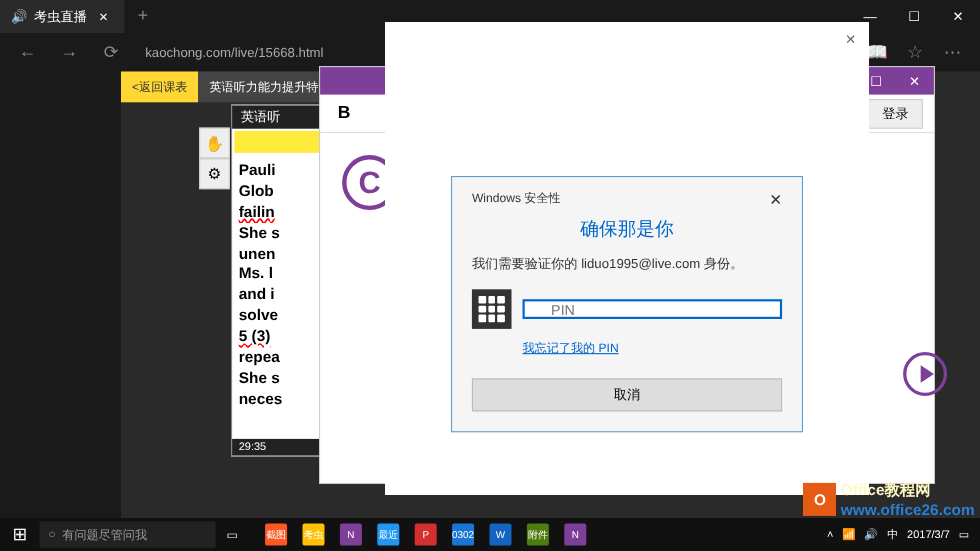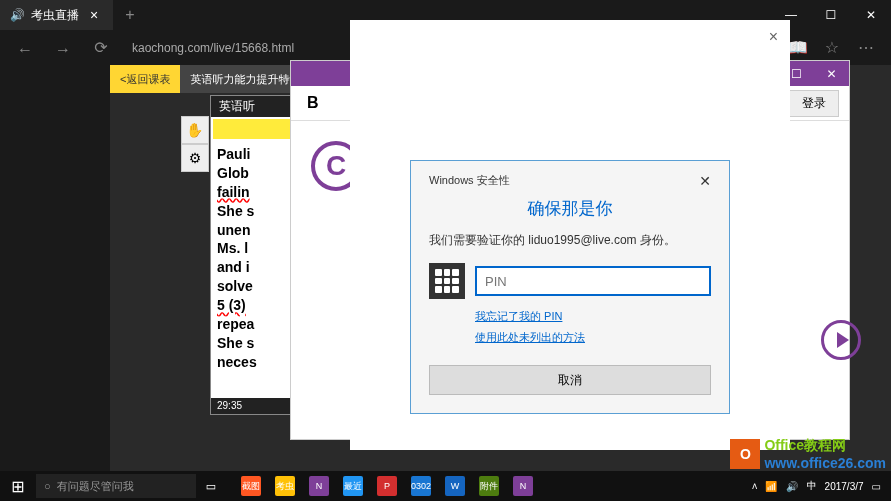--- a/index.html
+++ b/index.html
@@ -53,36 +53,36 @@
     .edge-close { position: absolute; top: 8px; right: 12px; font-size: 16px; color: #666; }
     
     .security-dialog { position: absolute; top: 160px; left: 410px; width: 320px; background: #f5f5f5; border: 1px solid #5a9fd4; padding: 12px 18px 18px; }
     .sec-header { display: flex; justify-content: space-between; font-size: 11px; color: #333; }
     .sec-close { font-size: 14px; }
     .sec-title { font-size: 17px; color: #0066cc; margin: 8px 0 12px; text-align: center; }
     .sec-msg { font-size: 12px; color: #333; margin-bottom: 14px; }
     .sec-input-row { display: flex; gap: 10px; align-items: center; margin-bottom: 10px; }
     .keypad-icon { width: 36px; height: 36px; background: #333; display: grid; grid-template-columns: repeat(3,1fr); grid-template-rows: repeat(3,1fr); gap: 2px; padding: 6px; }
     .keypad-icon span { background: #fff; border-radius: 1px; }
-    .pin-input { flex: 1; height: 30px; border: 2px solid #0066cc; padding: 0 8px; font-size: 13px; color: #999; }
+    .pin-input { flex: 1; height: 18px; border: 2px solid #0066cc; padding: 0 24px; font-size: 13px; color: #999; }
     .sec-link { font-size: 11px; color: #0066cc; margin-left: 46px; margin-bottom: 6px; display: block; text-decoration: underline; }
     .sec-cancel { width: 100%; height: 30px; background: #ddd; border: 1px solid #bbb; font-size: 12px; margin-top: 14px; }
     
     .taskbar { position: absolute; bottom: 0; left: 0; right: 0; height: 30px; background: #111; display: flex; align-items: center; }
     .start-btn { width: 36px; height: 30px; display: flex; align-items: center; justify-content: center; color: #fff; }
     .search-box { width: 160px; height: 24px; background: #222; display: flex; align-items: center; padding: 0 8px; gap: 6px; color: #999; font-size: 11px; }
     .task-icon { width: 30px; height: 26px; display: flex; align-items: center; justify-content: center; font-size: 11px; color: #fff; }
     .task-apps { display: flex; margin-left: 8px; }
     .task-app { width: 34px; height: 28px; display: flex; align-items: center; justify-content: center; position: relative; }
     .app-ico { width: 20px; height: 20px; display: flex; align-items: center; justify-content: center; font-size: 9px; color: #fff; border-radius: 2px; }
     .task-right { margin-left: auto; display: flex; align-items: center; gap: 8px; padding-right: 10px; color: #fff; font-size: 10px; }
     
     .watermark { position: absolute; bottom: 30px; right: 5px; display: flex; align-items: center; gap: 4px; font-size: 14px; font-weight: bold; }
     .wm-icon { width: 30px; height: 30px; background: #e55b13; display: flex; align-items: center; justify-content: center; color: #fff; font-size: 14px; }
-    .wm-text1 { color: #84cc16; }
+    .wm-text1 { color: #fef9c3; }
     .wm-text2 { color: #2a7fd4; font-size: 14px; }
   </style>
 </head>
 <body>
 
 <div class="title-bar">
   <div class="tab">
     <span>🔊</span>
     <span>考虫直播</span>
     <span class="tab-close">×</span>
@@ -190,21 +190,20 @@
         <span></span>
         <span></span>
         <span></span>
         <span></span>
         <span></span>
         <span></span>
     </div>
     <input class="pin-input" placeholder="PIN" style="">
   </div>
   <a class="sec-link">我忘记了我的 PIN</a>
-  <a class="sec-link">使用此处未列出的方法</a>
   <button class="sec-cancel">取消</button>
 </div>
 
 <div class="watermark">
   <div class="wm-icon">O</div>
   <div>
     <div class="wm-text1">Office教程网</div>
     <div class="wm-text2">www.office26.com</div>
   </div>
 </div>

